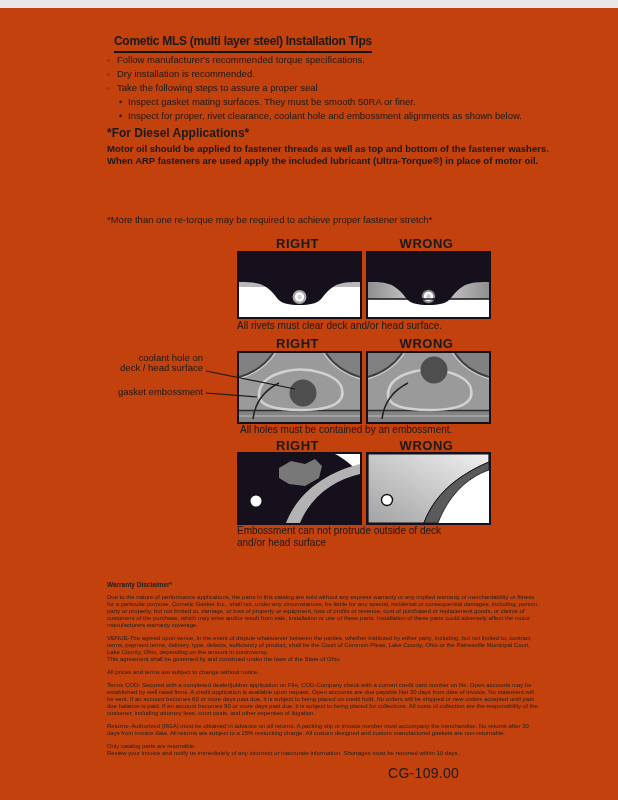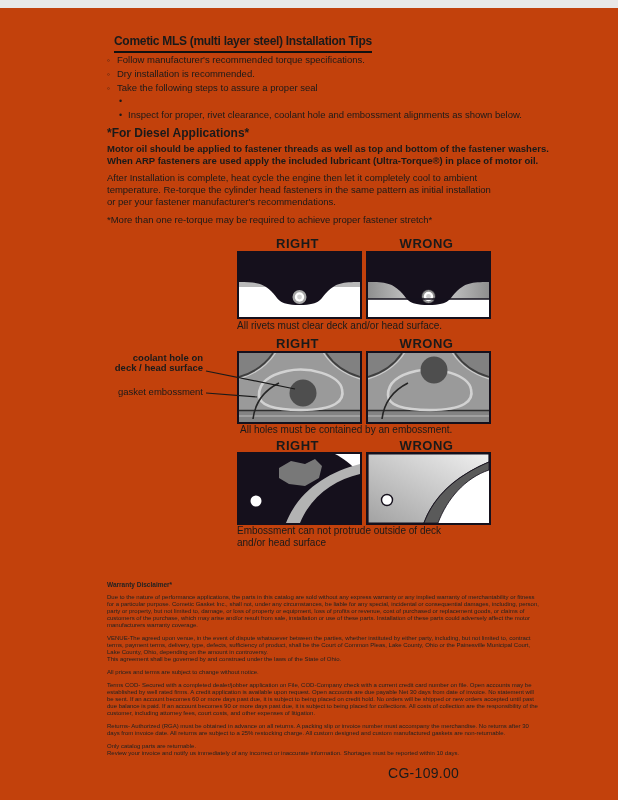--- a/index.html
+++ b/index.html
@@ -47,33 +47,31 @@
     <div class="bullet-row">
       <span class="b-glyph">◦</span>
       <span>Dry installation is recommended.</span>
     </div>
     <div class="bullet-row">
       <span class="b-glyph">◦</span>
       <span>Take the following steps to assure a proper seal</span>
     </div>
     <div class="bullet-row sub">
       <span class="sb-glyph">•</span>
+      <span>Inspect gasket mating surfaces.  They must be smooth 50RA or finer.</span>
     </div>
     <div class="bullet-row sub">
       <span class="sb-glyph">•</span>
       <span>Inspect for proper, rivet clearance, coolant hole and embossment alignments as shown below.</span>
     </div>
   </div>
 
   <div class="abs diesel-h" style="left:107px;top:118px;">*For Diesel Applications*</div>
   <div class="abs para" style="left:107px;top:135px;font-weight:bold;">Motor oil should be applied to fastener threads as well as top and bottom of the fastener washers.
 When ARP fasteners are used apply the included lubricant (Ultra-Torque®) in place of motor oil.</div>
-  <div class="abs para" style="left:107px;top:164px;">After Installation is complete, heat cycle the engine then let it completely cool to ambient
-temperature. Re-torque the cylinder head fasteners in the same pattern as initial installation
-or per your fastener manufacturer's recommendations.</div>
   <div class="abs para" style="left:107px;top:206px;">*More than one re-torque may be required to achieve proper fastener stretch*</div>
 
   <div class="abs dlabel" style="left:237px;top:228px;">RIGHT</div>
   <div class="abs dlabel" style="left:366px;top:228px;">WRONG</div>
 
   <div class="abs dbox" style="left:237px;top:243px;">
     <svg width="121" height="64" viewBox="0 0 121 64">
       <rect x="0" y="0" width="121" height="64" fill="#ffffff"></rect>
       <rect x="0" y="29" width="121" height="6" fill="#b9b9b9"></rect>
       <rect x="0" y="34" width="121" height="30" fill="#ffffff"></rect>
@@ -100,21 +98,21 @@
       <circle cx="60.5" cy="43.5" r="4.7" fill="#ffffff"></circle>
       <circle cx="60.5" cy="43.5" r="2.4" fill="#cfcfcf"></circle>
       <line x1="0" y1="46" x2="121" y2="46" stroke="#15101c" stroke-width="1.6"></line>
     </svg>
   </div>
   <div class="abs caption" style="left:237px;top:312px;">All rivets must clear deck and/or head surface.</div>
 
   <div class="abs dlabel" style="left:237px;top:328px;">RIGHT</div>
   <div class="abs dlabel" style="left:366px;top:328px;">WRONG</div>
 
-  <div class="abs ann" style="left:95px;top:345px;width:108px;font-weight:bold;">coolant hole on
+  <div class="abs ann" style="left:95px;top:345px;width:108px;">coolant hole on
 deck / head surface</div>
   <div class="abs ann" style="left:95px;top:379px;width:108px;">gasket embossment</div>
 
   <div class="abs dbox" style="left:237px;top:343px;">
     <svg width="121" height="69" viewBox="0 0 121 69">
       <rect x="0" y="0" width="121" height="69" fill="#9a9a9a"></rect>
       <path d="M0,0 H34 C26,12 14,20 0,24 Z" fill="#818181"></path>
       <path d="M87,0 H121 V24 C107,20 95,12 87,0 Z" fill="#818181"></path>
       <path d="M36.5,0 C28,13 15,21.5 0,26" stroke="#cdcdcd" stroke-width="1.2" fill="none"></path>
       <path d="M34,0 C26,12 14,20 0,24" stroke="#3f3f3f" stroke-width="1.8" fill="none"></path>

